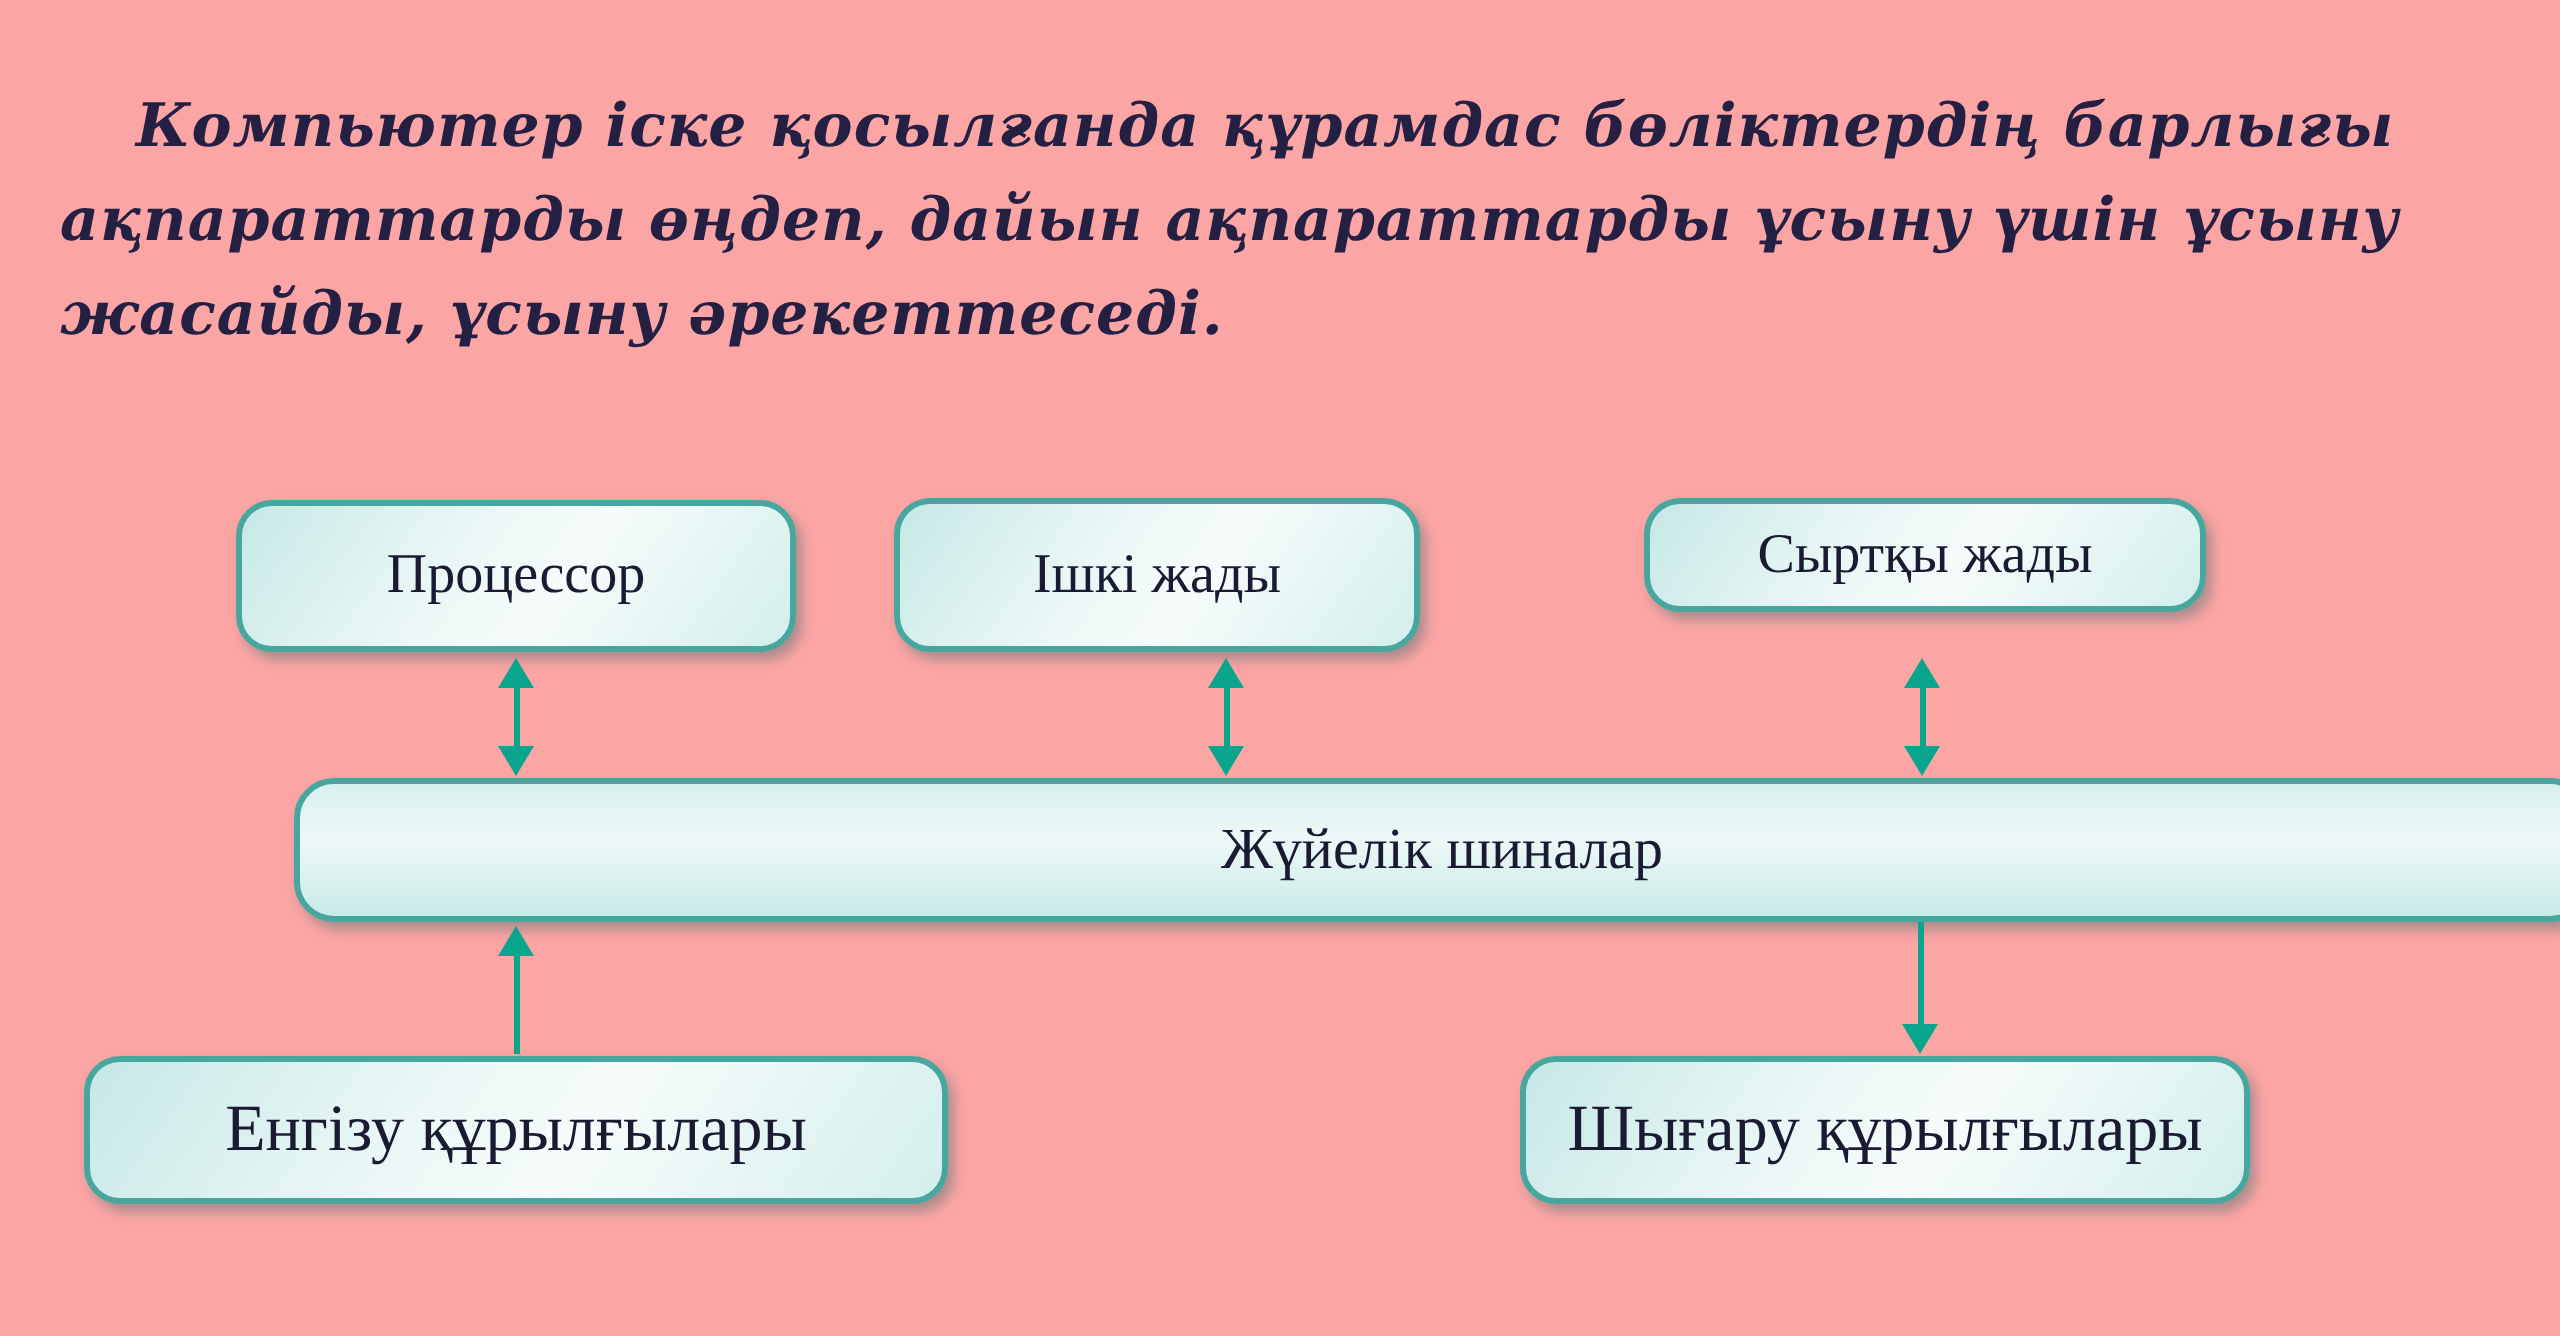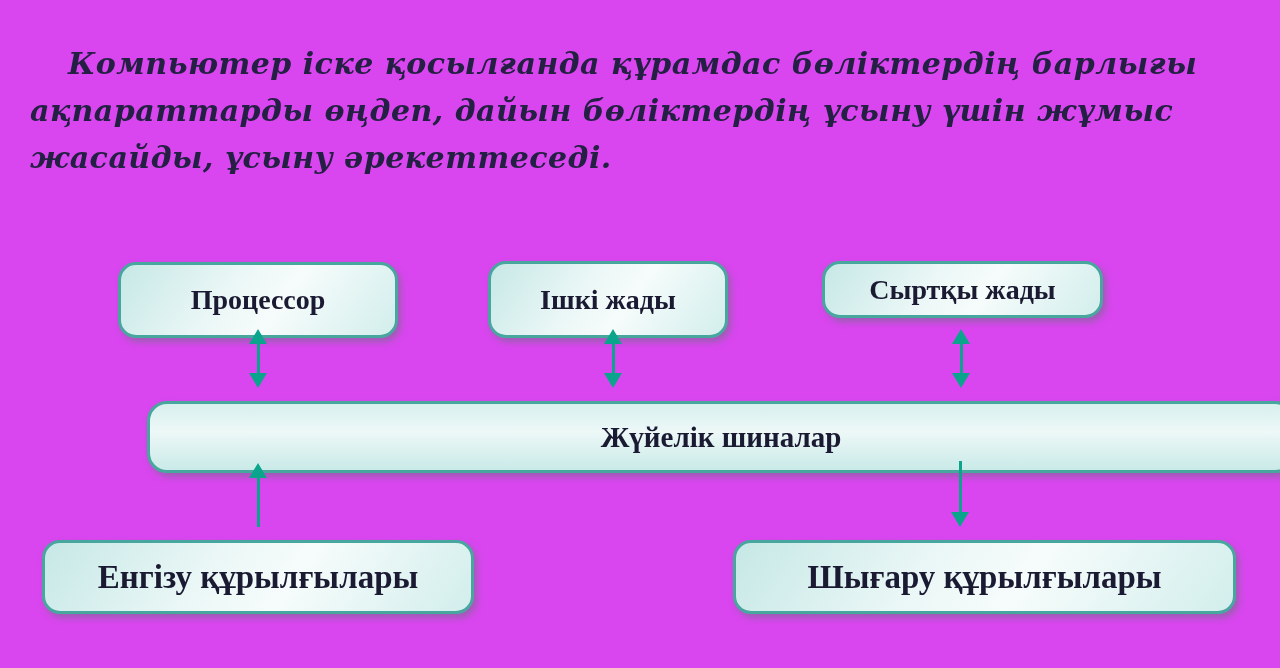--- a/index.html
+++ b/index.html
@@ -6,21 +6,21 @@
     --arrow:#0ba58d;
     --border:#47a79e;
     --text:#1b1a33;
     --intro:#232043;
   }
   html,body{margin:0;padding:0;}
   body{background:#ffffff;font-family:"Liberation Serif", serif;}
   .page{
     position:relative;
     width:1280px;height:668px;
-    background:#d946ef;
+    background:#fca5a5;
     overflow:hidden;
   }
   
   .intro{
     position:absolute;left:30px;top:40px;width:1100px;
     font-family:"DejaVu Serif", serif;
     font-style:italic;
     font-weight:600;
     font-size:30px;
     line-height:47px;
@@ -32,23 +32,22 @@
   
   .node{
     position:absolute;
     box-sizing:border-box;
     border:3px solid var(--border);
     border-radius:18px;
     background:linear-gradient(125deg,#c6e8e6 0%,#eaf7f6 38%,#f6fcfb 58%,#d2eeec 100%);
     box-shadow:3px 4px 6px rgba(96,118,116,0.5);
     display:flex;align-items:center;justify-content:center;
     color:var(--text);
-    font-weight:bold;
+    font-weight:normal;
     font-size:28px;
-    margin-top:12px;
   }
   .node.bus{
     border-radius:20px;
     background:linear-gradient(180deg,#d7f0ee 0%,#edf8f7 42%,#c9eae8 100%);
     font-size:29px;
   }
   .node.bottom{font-size:33px;}
   
   .arrow{
     position:absolute;
@@ -67,29 +66,29 @@
     border-top:15px solid var(--arrow);
   }
 </style>
 </head>
 <body>
 
 <div class="page">
 
   <div class="intro">
     <div class="line first">Компьютер іске қосылғанда құрамдас бөліктердің барлығы</div>
-    <div class="line">ақпараттарды өңдеп, дайын бөліктердің ұсыну үшін жұмыс</div>
+    <div class="line">ақпараттарды өңдеп, дайын ақпараттарды ұсыну үшін ұсыну</div>
     <div class="line">жасайды, ұсыну әрекеттеседі.</div>
   </div>
 
   <div class="node" style="left:118px;top:250px;width:280px;height:76px;">
     <span>Процессор</span>
   </div>
 
-  <div class="node" style="left:488px;top:249px;width:240px;height:77px;">
+  <div class="node" style="left:447px;top:249px;width:263px;height:77px;">
     <span>Ішкі жады</span>
   </div>
 
   <div class="node" style="left:822px;top:249px;width:281px;height:57px;">
     <span>Сыртқы жады</span>
   </div>
 
   <div class="arrow" style="left:258px;top:329px;height:59px;">
     <span class="head up"></span>
     <span class="shaft"></span>
@@ -119,17 +118,17 @@
 
   <div class="arrow" style="left:960px;top:461px;height:66px;">
     <span class="shaft"></span>
     <span class="head down"></span>
   </div>
 
   <div class="node bottom" style="left:42px;top:528px;width:432px;height:74px;">
     <span>Енгізу құрылғылары</span>
   </div>
 
-  <div class="node bottom" style="left:733px;top:528px;width:503px;height:74px;">
+  <div class="node bottom" style="left:760px;top:528px;width:365px;height:74px;">
     <span>Шығару құрылғылары</span>
   </div>
 
 </div>
 
 </body></html>

